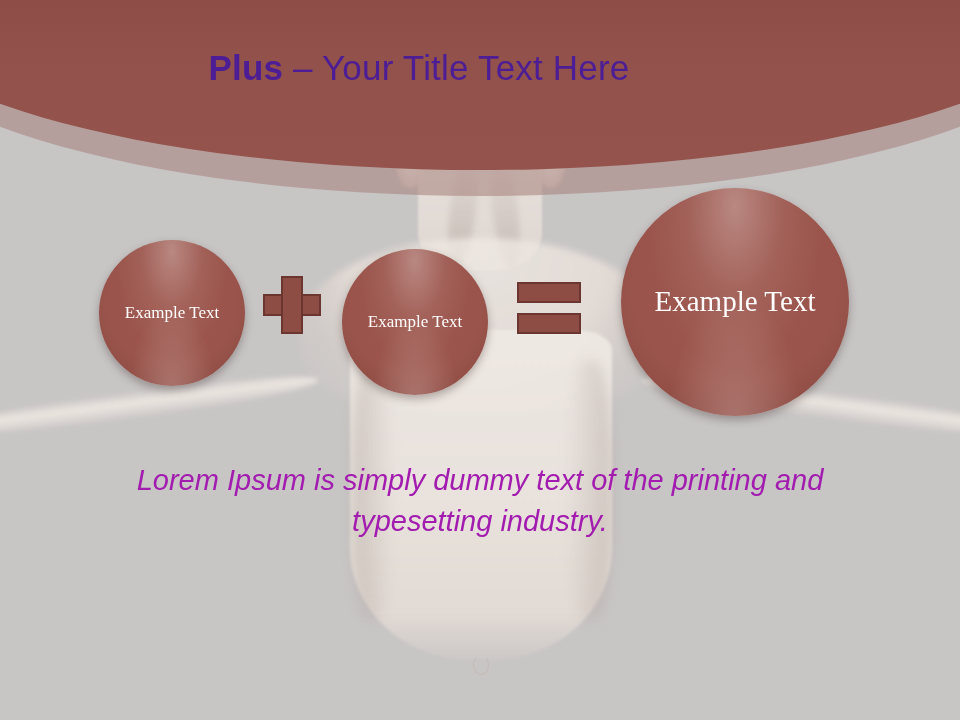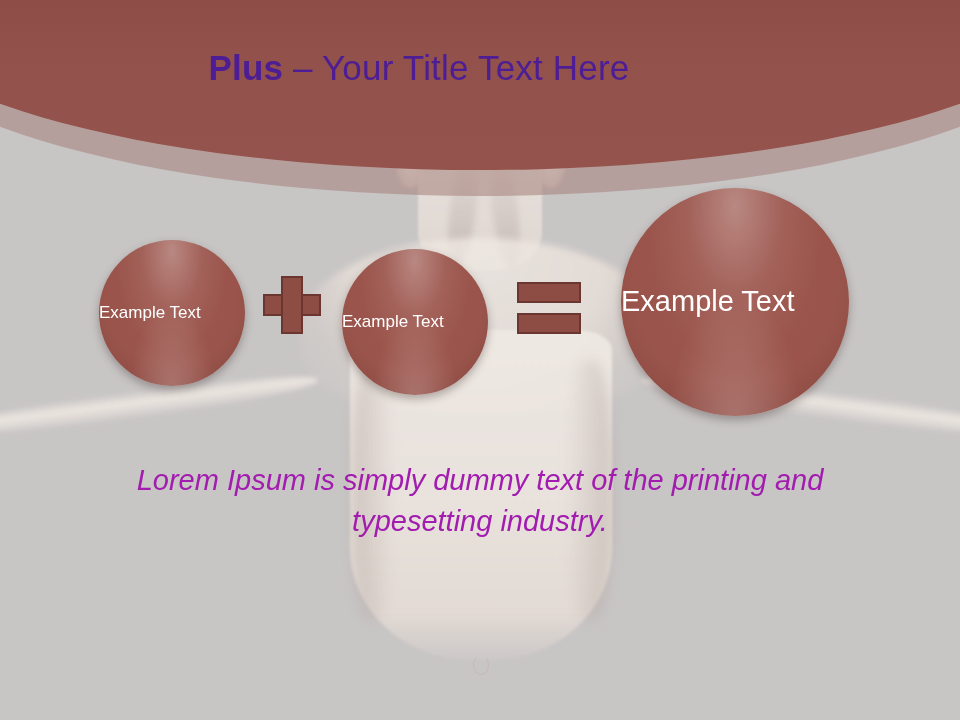--- a/index.html
+++ b/index.html
@@ -182,22 +182,24 @@
     position: absolute;
     border-radius: 50%;
     background:
       radial-gradient(ellipse at 50% 8%, rgba(255,255,255,.30) 0%, rgba(255,255,255,.07) 30%, rgba(255,255,255,0) 55%),
       radial-gradient(ellipse at 50% 108%, rgba(255,255,255,.22) 0%, rgba(255,255,255,0) 42%),
       radial-gradient(circle at 50% 42%, #9d574e 0%, #9a544b 58%, #8d4c44 86%, #7e443d 100%);
     box-shadow: 0 4px 8px rgba(60,45,42,.35);
     color: #ffffff;
     display: flex;
     align-items: center;
+    justify-content: center;
     text-align: center;
     line-height: 1.28;
+    font-family: Liberation Serif, serif;
   }
   .bubble.small {
     width: 146px;
     height: 146px;
     font-size: 17px;
   }
   .bubble.large {
     width: 228px;
     height: 228px;
     font-size: 29px;

